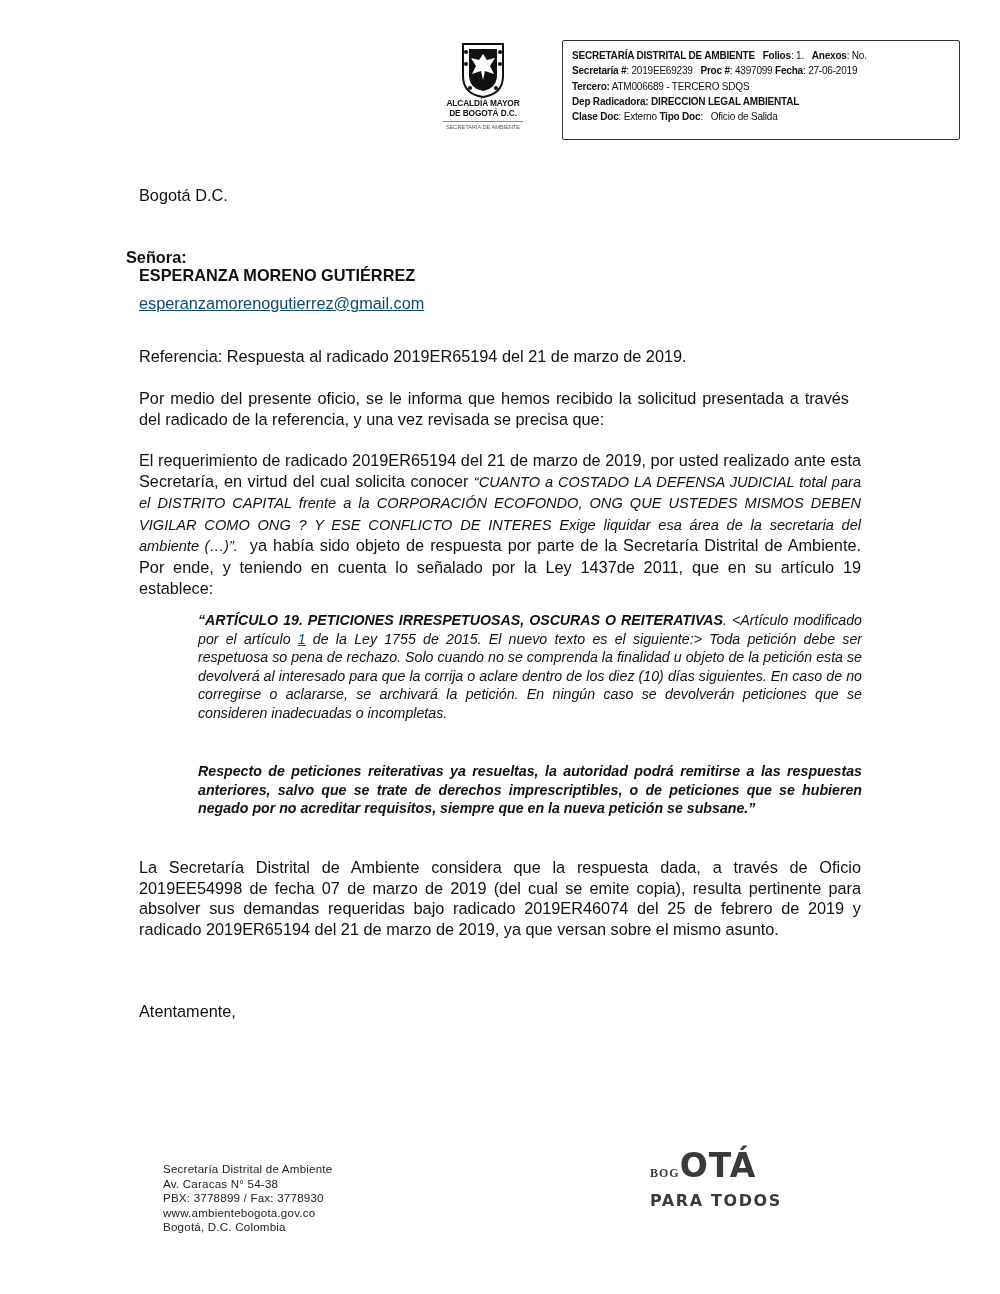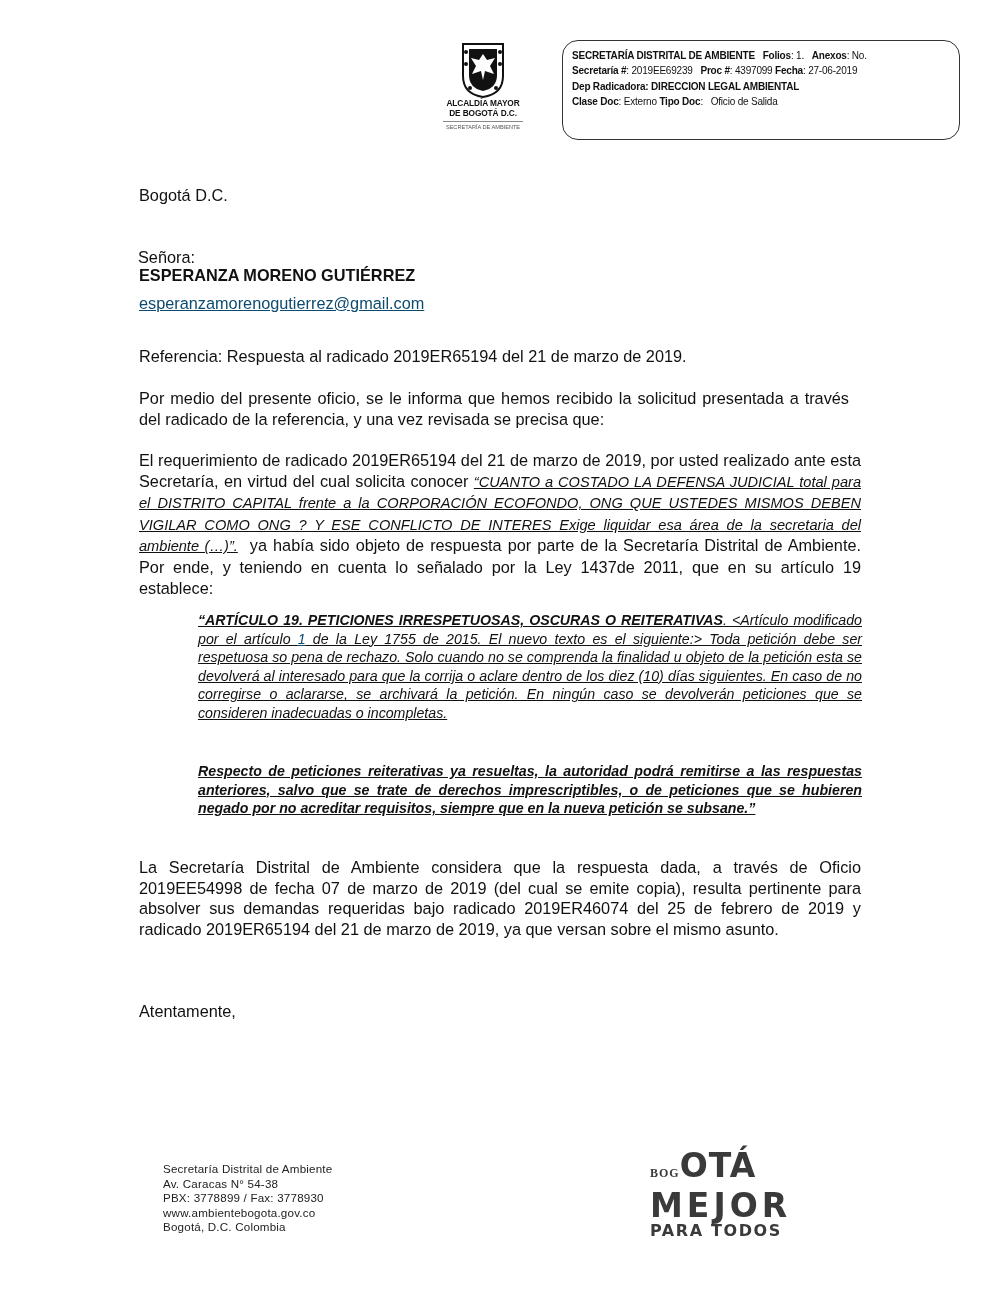--- a/index.html
+++ b/index.html
@@ -12,30 +12,30 @@
     
     .logo { left: 438px; top: 40px; width: 90px; text-align: center; }
     .shield { width: 46px; height: 58px; margin: 0 auto; display: block; }
     .logo-l1, .logo-l2 { font-size: 8.3px; font-weight: bold; line-height: 10px; letter-spacing: -0.1px; }
     .logo-sep { width: 80px; height: 1px; background: #888; margin: 3px auto 2px; }
     .logo-l3 { font-size: 5.6px; color: #555; }
 
     
     .stamp {
       left: 562px; top: 40px; width: 398px; height: 100px;
-      border: 1.2px solid #333; border-radius: 16px; box-sizing: border-box;
+      border: 1.2px solid #333; border-radius: 2px; box-sizing: border-box;
       padding: 7px 0 0 9px; font-size: 10px; line-height: 15.3px; color: #111;
       letter-spacing: -0.2px;
     }
     .stamp b { font-weight: bold; }
 
     
     .txt { font-size: 16.3px; line-height: 20.6px; }
     .just { text-align: justify; }
-    .it { font-style: italic; text-decoration: underline; }
+    .it { font-style: italic; }
     .b { font-weight: bold; }
     .link { color: #0c4a6e; text-decoration: underline; margin-top: 8px; }
 
     .quote { left: 198px; width: 664px; font-size: 14.2px; line-height: 18.6px; }
 
     .p-it-small { font-size: 14.6px; }
 
     
     .footer-addr { left: 163px; top: 1162px; font-size: 11.6px; line-height: 14.6px; color: #222; letter-spacing: 0.2px; }
     .slogan { left: 650px; top: 1148px; width: 190px; color: #3a3a3a; font-weight: bold; font-family: "DejaVu Sans", sans-serif; }
@@ -70,30 +70,33 @@
     <b>SECRETARÍA DISTRITAL DE AMBIENTE</b>&nbsp;&nbsp;
     <b>Folios</b><span>: 1.</span>&nbsp;&nbsp;
     <b>Anexos</b><span>: No.</span>
   </div>
   <div>
     <b>Secretaría #</b><span>: 2019EE69239</span>&nbsp;&nbsp;
     <b>Proc #</b><span>: 4397099</span>
     <b>Fecha</b><span>: 27-06-2019</span>
   </div>
   <div>
+    <b>Tercero:</b><span> ATM006689 - TERCERO SDQS</span>
+  </div>
+  <div>
     <b>Dep Radicadora:</b><b> DIRECCION LEGAL AMBIENTAL</b>
   </div>
   <div>
     <b>Clase Doc</b><span>: Externo </span><b>Tipo Doc</b><span style="white-space:pre">:   Oficio de Salida</span>
   </div>
 </div>
 
 <div class="abs txt" style="left:139px; top:185px;">Bogotá D.C.</div>
 
-<div class="abs txt" style="left:138px; top:247px;">Señora:</div>
+<div class="abs txt" style="left:126px; top:247px;font-weight:bold;">Señora:</div>
 <div class="abs txt b" style="left:139px; top:265px;">ESPERANZA MORENO GUTIÉRREZ</div>
 <a class="abs txt link" style="left:139px; top:285px;">esperanzamorenogutierrez@gmail.com</a>
 
 <div class="abs txt" style="left:139px; top:346px;">Referencia: Respuesta al radicado 2019ER65194 del 21 de marzo de 2019.</div>
 
 <div class="abs txt just" style="left:139px; top:388px; width:710px;">Por medio del presente oficio, se le informa que hemos recibido la solicitud presentada a través del radicado de la referencia, y una vez revisada se precisa que:</div>
 
 <div class="abs txt just" style="left:139px; top:450px; width:722px;">
   <span>El requerimiento de radicado 2019ER65194 del 21 de marzo de 2019, por usted realizado ante esta Secretaría, en virtud del cual solicita conocer </span><span class="it p-it-small">“CUANTO a COSTADO LA DEFENSA JUDICIAL total para el DISTRITO CAPITAL frente a la CORPORACIÓN ECOFONDO, ONG QUE USTEDES MISMOS DEBEN VIGILAR COMO ONG ? Y ESE CONFLICTO DE INTERES Exige liquidar esa área de la secretaria del ambiente (…)”.</span><span style="white-space:pre-wrap">  ya había sido objeto de respuesta por parte de la Secretaría Distrital de Ambiente. Por ende, y teniendo en cuenta lo señalado por la Ley 1437de 2011, que en su artículo 19 establece:</span>
 </div>
@@ -111,15 +114,14 @@
 <div class="abs footer-addr">
   <div>Secretaría Distrital de Ambiente</div>
   <div>Av. Caracas N° 54-38</div>
   <div>PBX: 3778899 / Fax: 3778930</div>
   <div>www.ambientebogota.gov.co</div>
   <div>Bogotá, D.C. Colombia</div>
 </div>
 
 <div class="abs slogan">
   <div class="s1"><small>BOG</small><span>OTÁ</span></div>
-  <div class="s2">MEJOR</div>
   <div class="s3">PARA TODOS</div>
 </div>
 
 </body></html>

